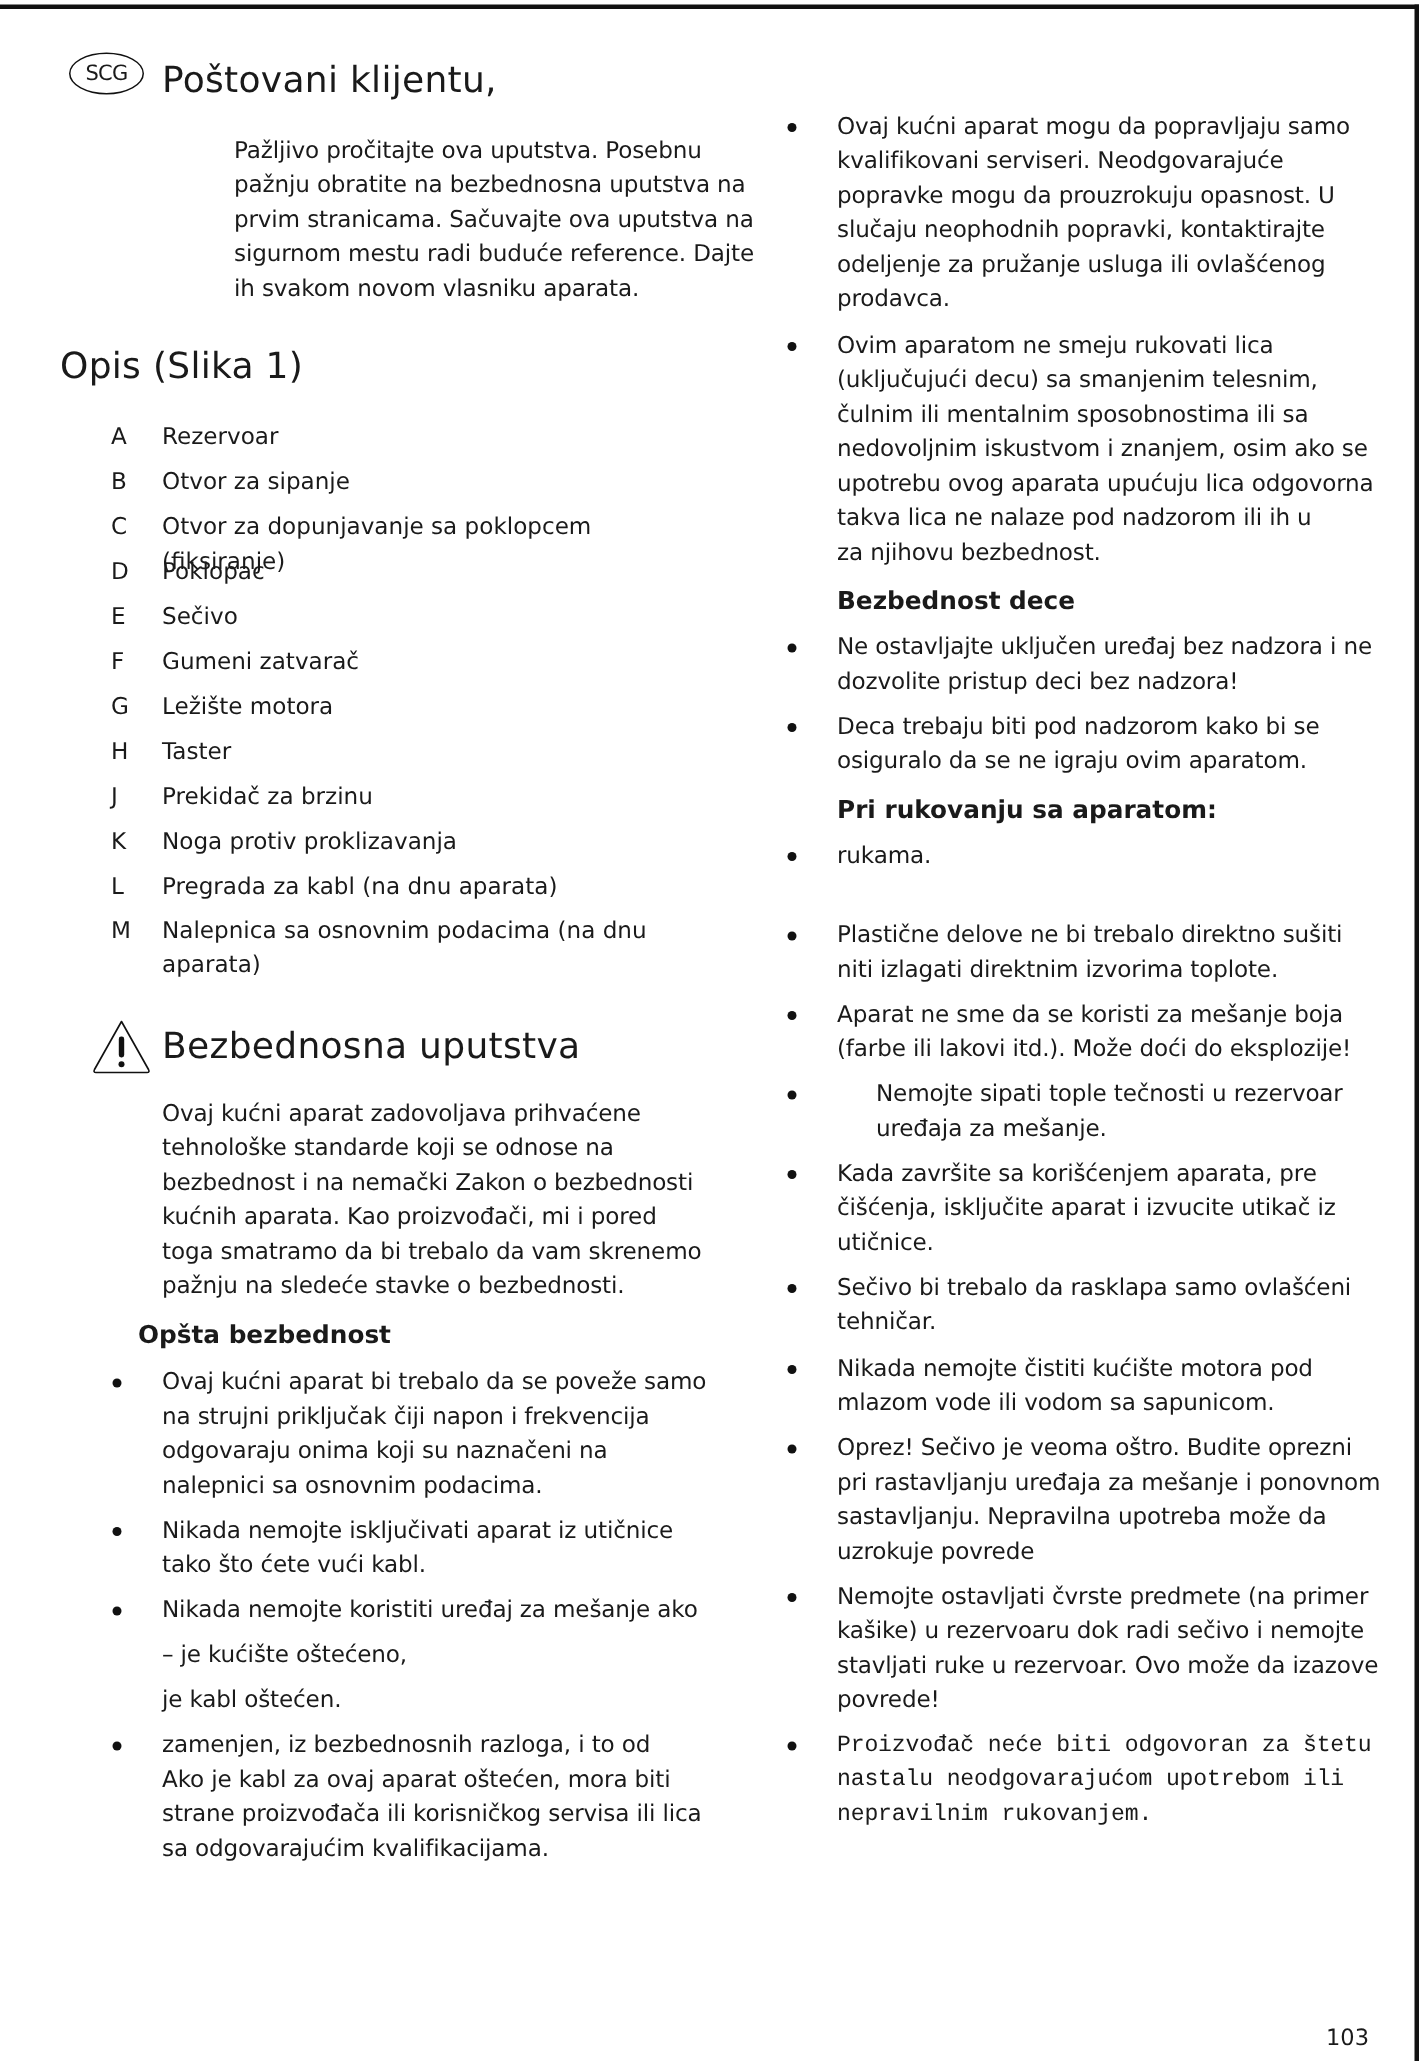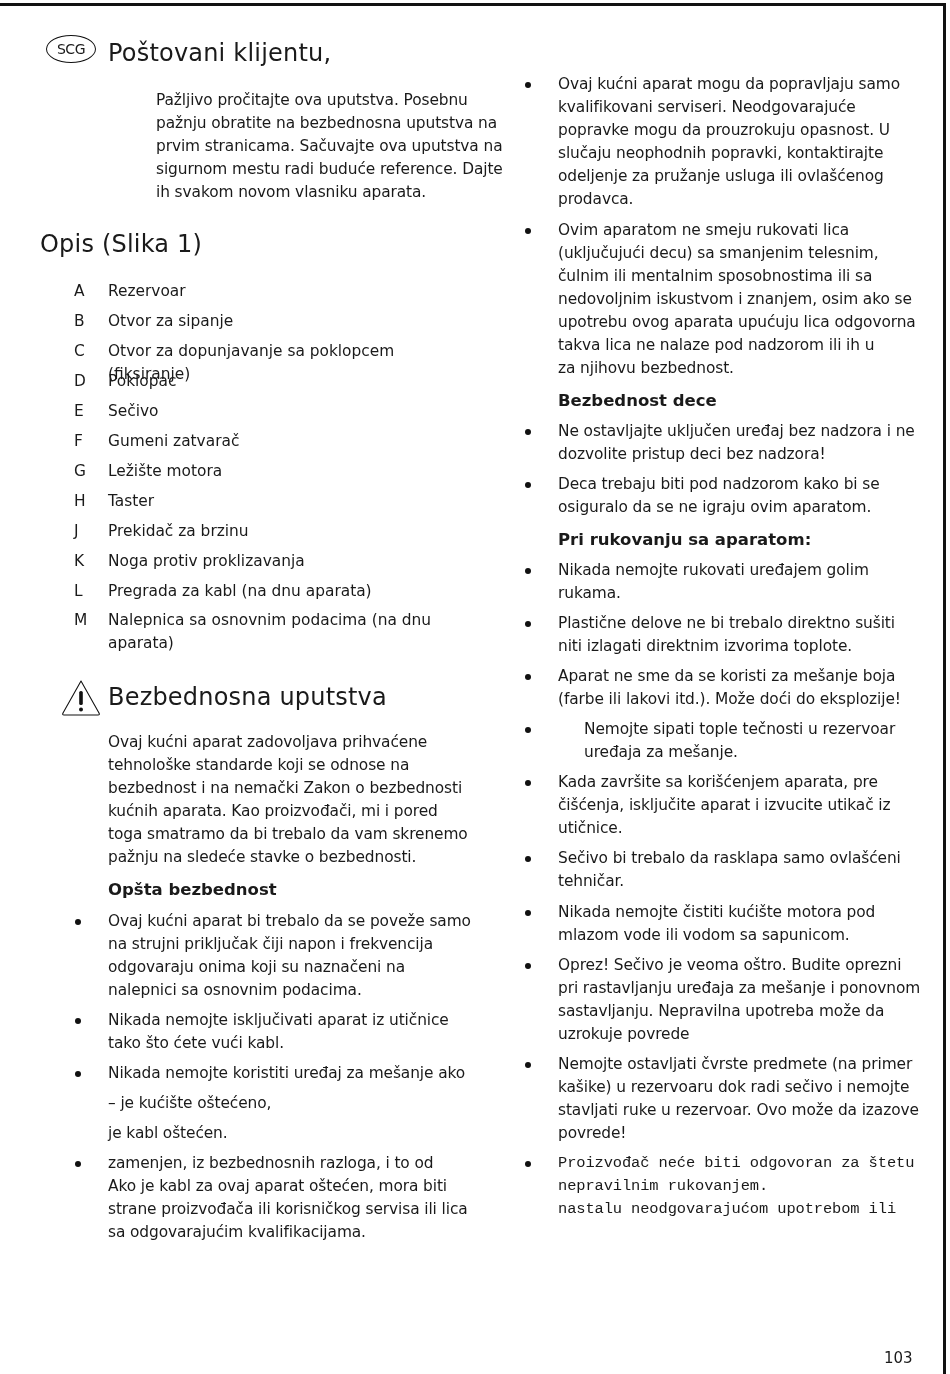--- a/index.html
+++ b/index.html
@@ -119,21 +119,21 @@
 
   <div class="abs body-text" style="left:108px; top:731px; width:375px;">
     <div>Ovaj kućni aparat zadovoljava prihvaćene</div>
     <div>tehnološke standarde koji se odnose na</div>
     <div>bezbednost i na nemački Zakon o bezbednosti</div>
     <div>kućnih aparata. Kao proizvođači, mi i pored</div>
     <div>toga smatramo da bi trebalo da vam skrenemo</div>
     <div>pažnju na sledeće stavke o bezbednosti.</div>
   </div>
 
-  <div class="abs h2" style="left:108px; top:879px;">Opšta bezbednost</div>
+  <div class="abs h2" style="left:92px; top:879px;">Opšta bezbednost</div>
 
   <div class="bullet-item" style="left:0; top:910px;">
     <span class="bullet-dot" style="left:75px;"></span>
     <div class="bullet-text" style="left:108px; width:375px;">
       <div>Ovaj kućni aparat bi trebalo da se poveže samo</div>
       <div>na strujni priključak čiji napon i frekvencija</div>
       <div>odgovaraju onima koji su naznačeni na</div>
       <div>nalepnici sa osnovnim podacima.</div>
     </div>
   </div>
@@ -210,21 +210,20 @@
       <div>Deca trebaju biti pod nadzorom kako bi se</div>
       <div>osiguralo da se ne igraju ovim aparatom.</div>
     </div>
   </div>
 
   <div class="abs h2" style="left:58px; top:529px;">Pri rukovanju sa aparatom:</div>
 
   <div class="bullet-item" style="left:0; top:559px;">
     <span class="bullet-dot" style="left:25px;"></span>
     <div class="bullet-text" style="left:58px; width:380px;">
-      <div>Nikada nemojte rukovati uređajem golim</div>
       <div>rukama.</div>
     </div>
   </div>
 
   <div class="bullet-item" style="left:0; top:612px;">
     <span class="bullet-dot" style="left:25px;"></span>
     <div class="bullet-text" style="left:58px; width:380px;">
       <div>Plastične delove ne bi trebalo direktno sušiti</div>
       <div>niti izlagati direktnim izvorima toplote.</div>
     </div>
@@ -288,19 +287,19 @@
       <div>kašike) u rezervoaru dok radi sečivo i nemojte</div>
       <div>stavljati ruke u rezervoar. Ovo može da izazove</div>
       <div>povrede!</div>
     </div>
   </div>
 
   <div class="bullet-item" style="left:0; top:1152px;">
     <span class="bullet-dot" style="left:25px;"></span>
     <div class="bullet-text" style="left:58px; width:380px;font-family:Liberation Mono, monospace;">
       <div>Proizvođač neće biti odgovoran za štetu</div>
+      <div>nastalu neodgovarajućom upotrebom ili</div>
       <div>nepravilnim rukovanjem.</div>
-      <div>nastalu neodgovarajućom upotrebom ili</div>
     </div>
   </div>
 </div>
 
 <div class="page-number">103</div>
 
 </body></html>

